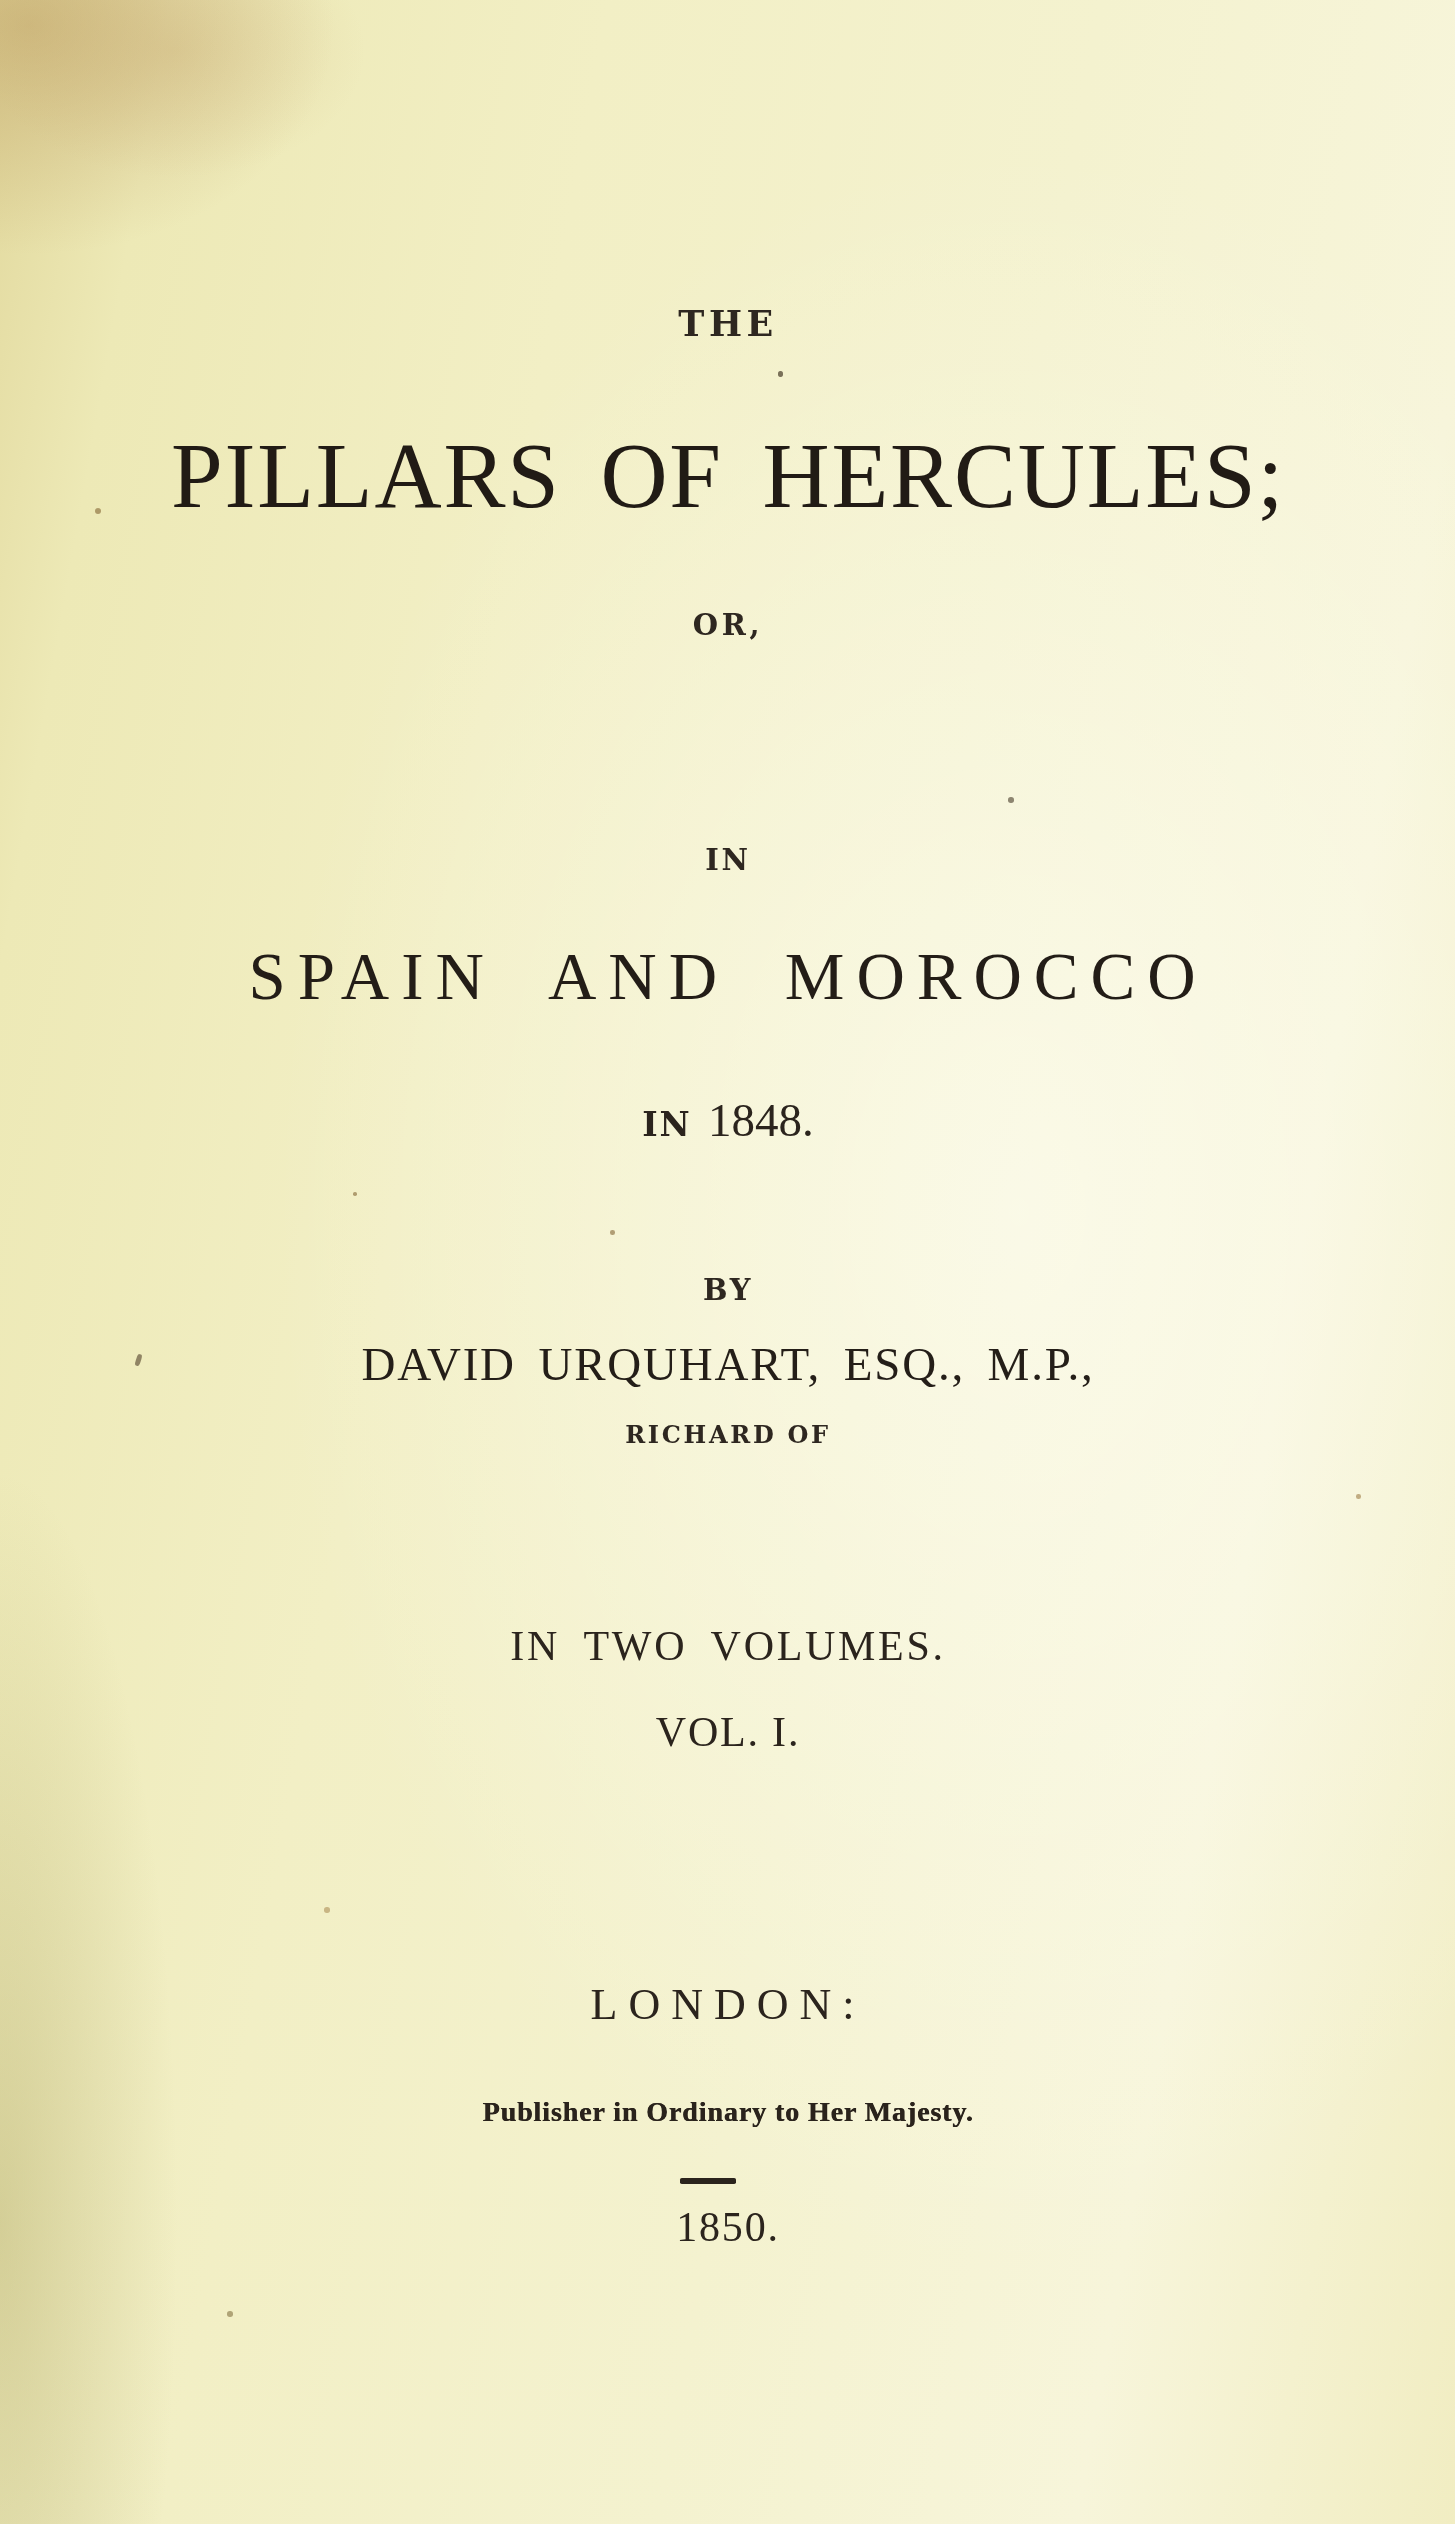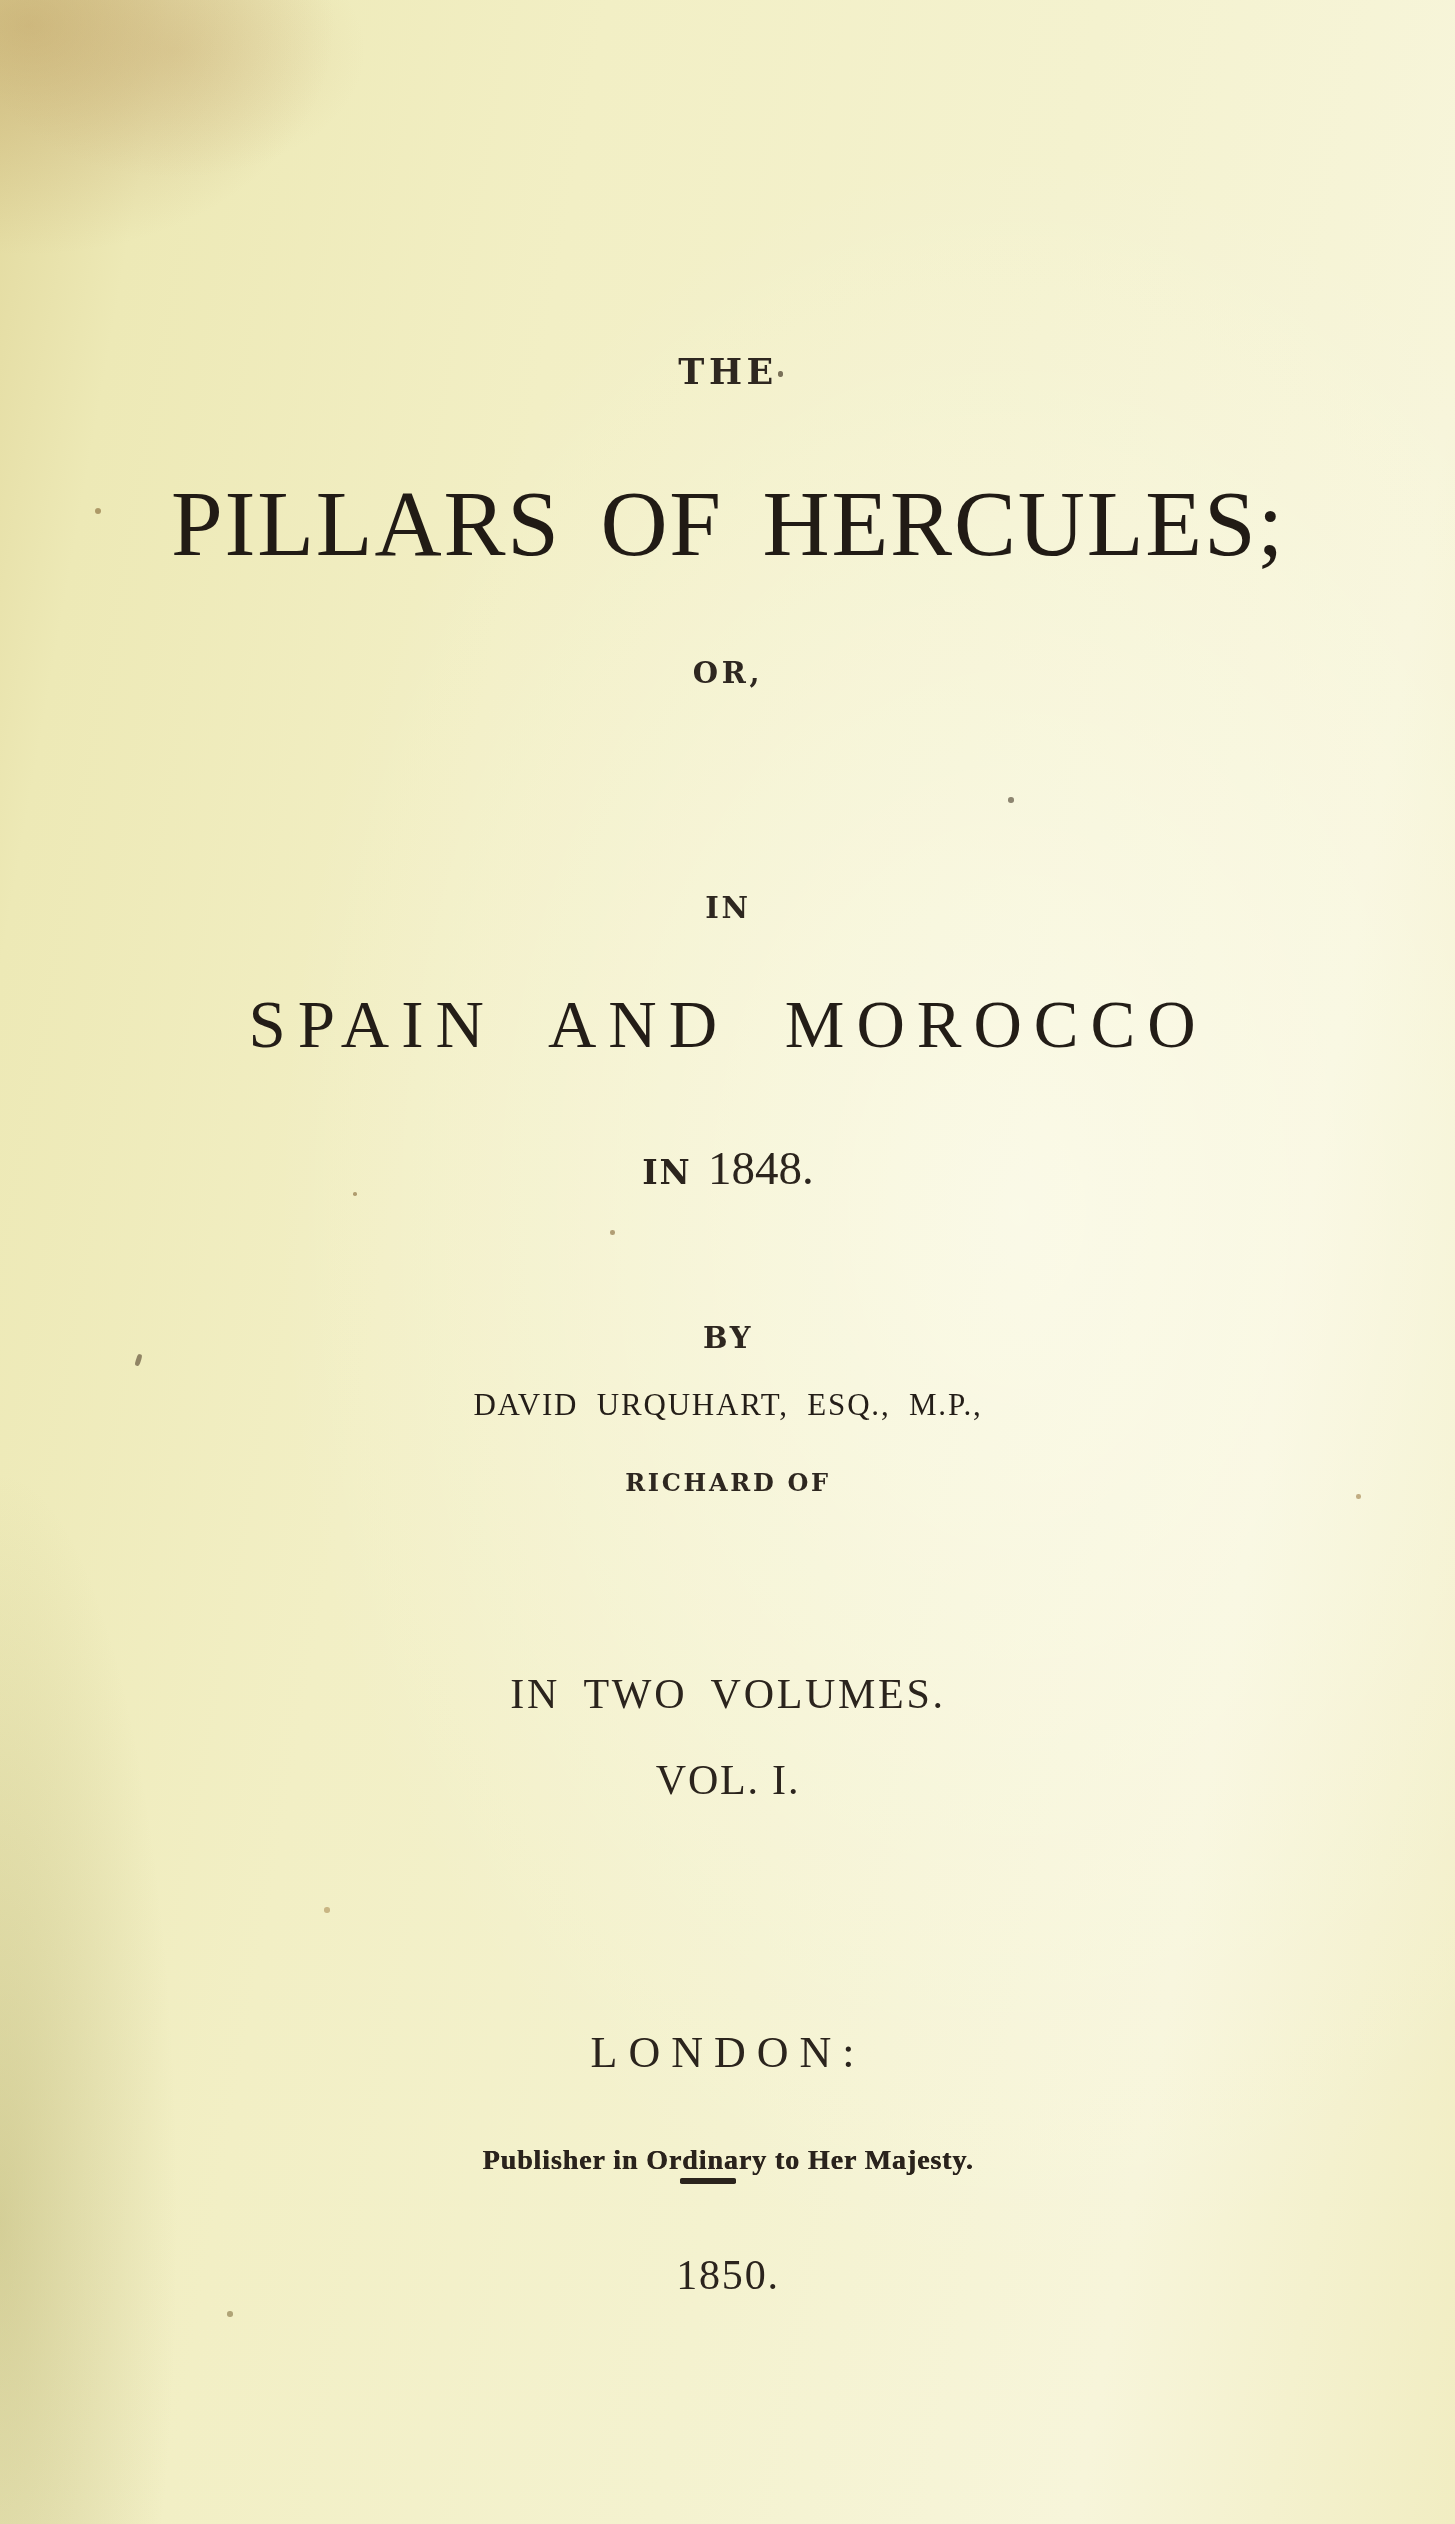--- a/index.html
+++ b/index.html
@@ -27,38 +27,37 @@
     inset: 0;
     padding-right: 40px; 
   }
   .line {
     position: absolute;
     left: 0;
     right: 0;
     text-align: center;
     line-height: 1;
     white-space: nowrap;
-    margin-top: 48px;
   }
   .tiny-caps {
     font-family: "DejaVu Serif", serif;
     font-weight: bold;
     color: #2e2720;
   }
   .series-word      { top: 306px;  font-size: 35px; letter-spacing: 4.5px; }
   .main-title       { top: 429px;  font-size: 93px; letter-spacing: 1.8px; word-spacing: 14.6px; color: #211b15; }
   .or-word          { top: 611px;  font-size: 29px; letter-spacing: 3.6px; }
   .subtitle         { top: 712px;  font-size: 51px; letter-spacing: 3.6px; word-spacing: 12.7px; color: #262019; }
   .in-word          { top: 846px;  font-size: 29px; letter-spacing: 2.7px; }
   .region-title     { top: 943px; font-size: 67px; letter-spacing: 12px; word-spacing: 27px; color: #231d17; }
   .year-line        { top: 1097px; font-size: 47px; }
   .year-prefix      { font-family: "DejaVu Serif", serif; font-weight: bold; font-size: 33px; letter-spacing: 1.8px; vertical-align: baseline; }
   .year-value       { font-size: 47px; margin-left: 16.4px; }
   .by-word          { top: 1276px; font-size: 29px; letter-spacing: 2.7px; }
-  .author-name      { top: 1341px; font-size: 31px; letter-spacing: 1.8px; word-spacing: 9px; color: #241e18; }
+  .author-name      { top: 1341px; font-size: 47px; letter-spacing: 1.8px; word-spacing: 9px; color: #241e18; }
   .author-of        { top: 1423px; font-size: 24px; letter-spacing: 2.7px; }
   .works-line       { top: 1474px; font-size: 28px; letter-spacing: 1.8px; word-spacing: 7.3px; }
   .two-volumes      { top: 1625px; font-size: 42px; letter-spacing: 2.7px; word-spacing: 11px; }
   .vol-number       { top: 1711px; font-size: 42px; letter-spacing: 1.8px; }
   .imprint-city     { top: 1983px; font-size: 44px; letter-spacing: 11px; }
   .imprint-publisher{ top: 2047px; font-size: 44px; letter-spacing: 9px; word-spacing: 16.4px; }
   .imprint-title    { top: 2098px; font-size: 28px; font-family: Liberation Serif, serif; font-weight: bold;
                       letter-spacing: 0.9px; color: #2a231c; text-shadow: 0.5px 0 0 currentColor; }
   .imprint-rule {
     position: absolute;

